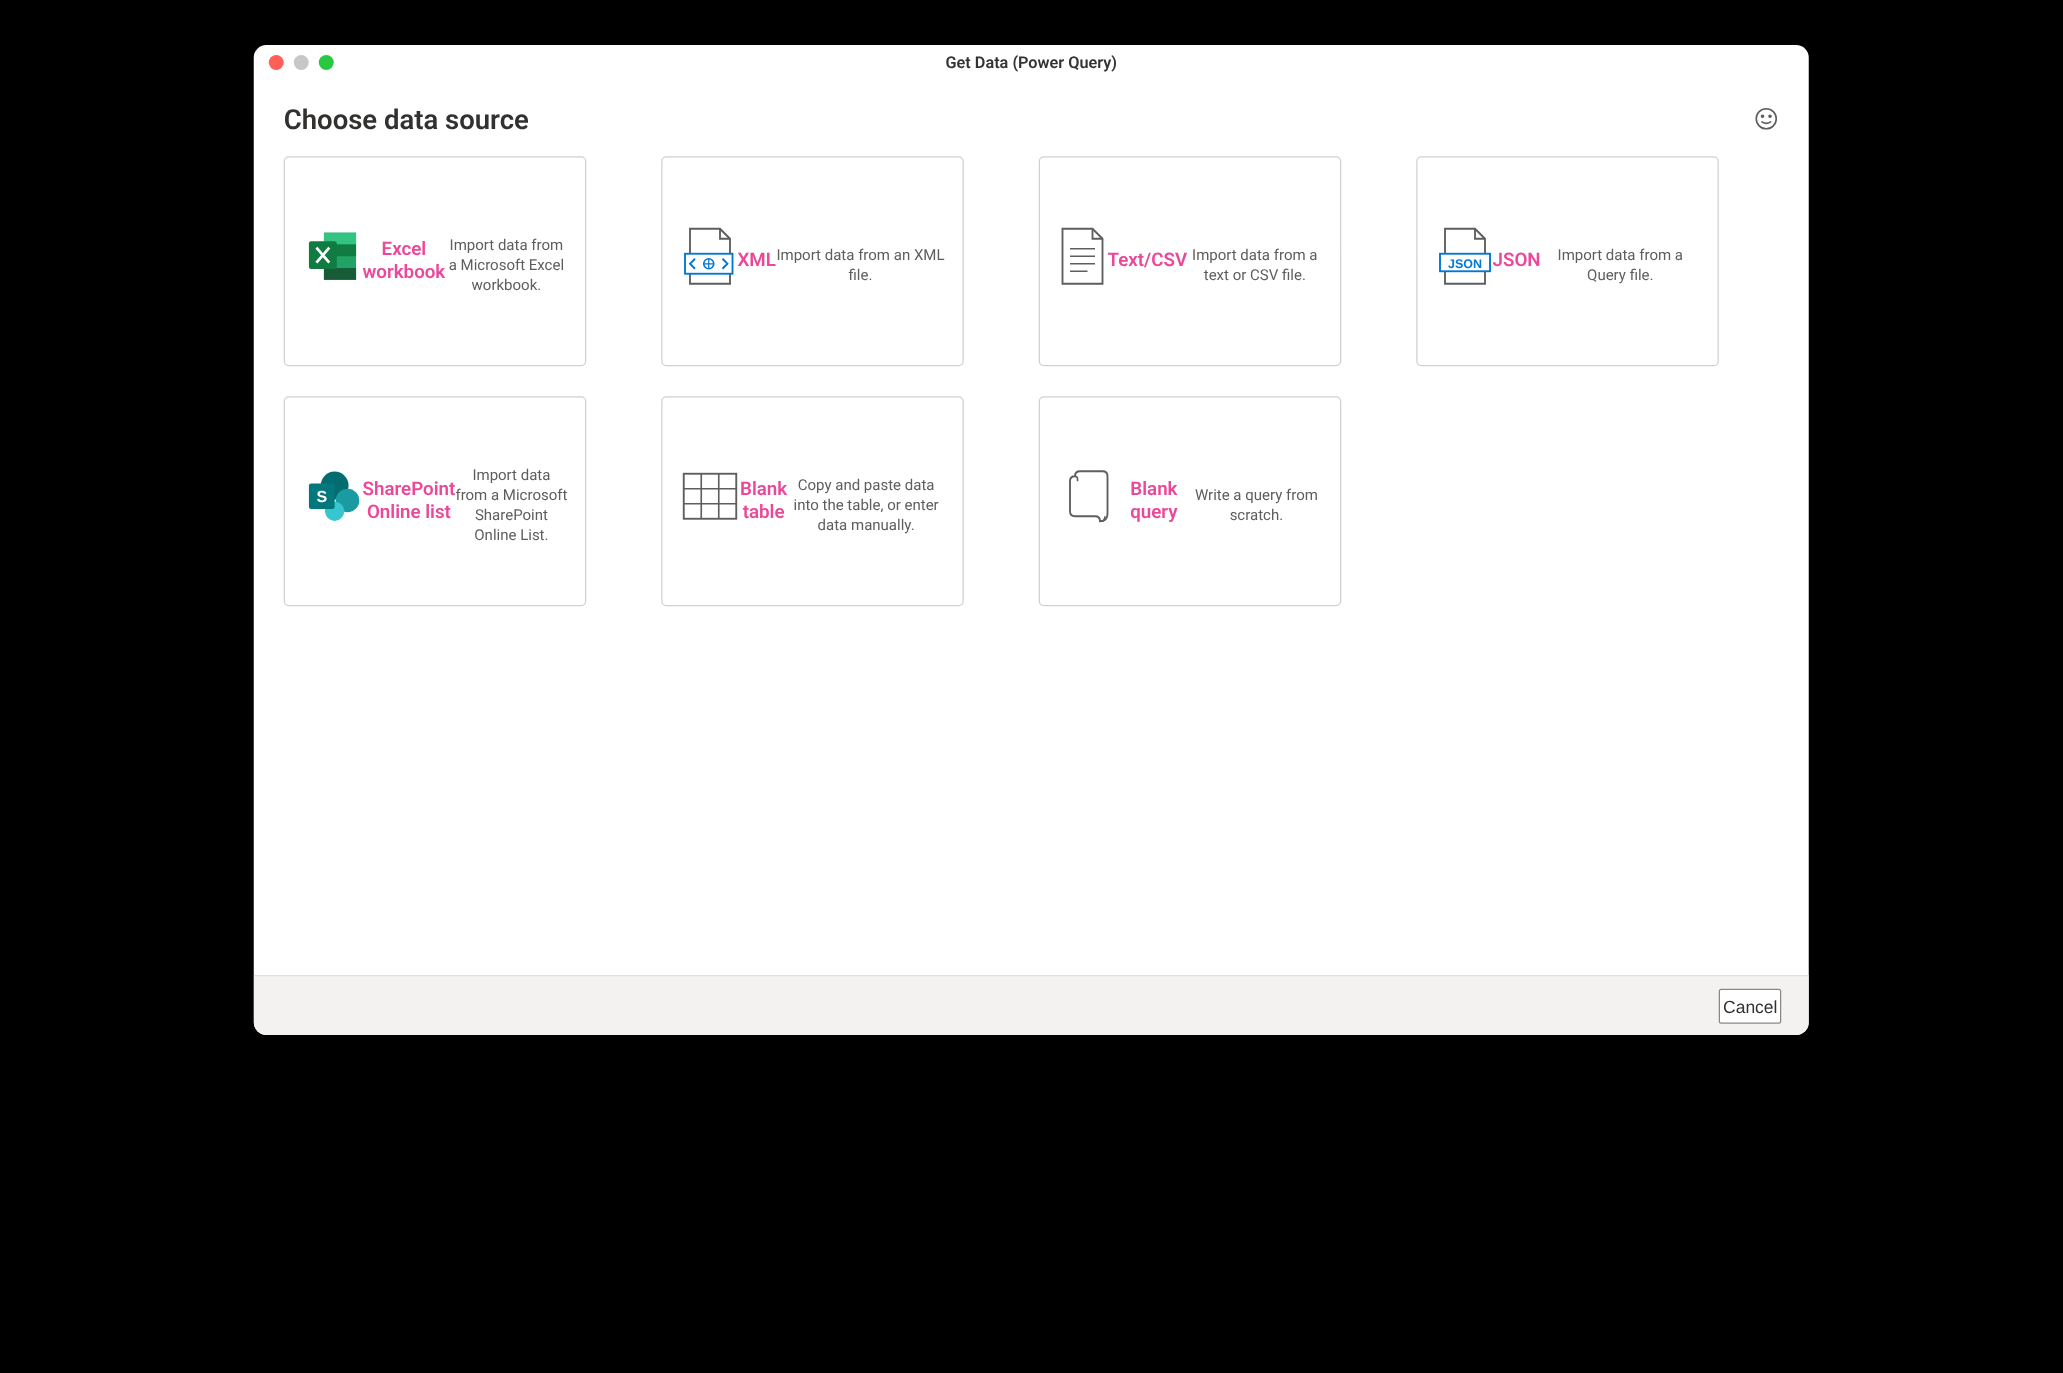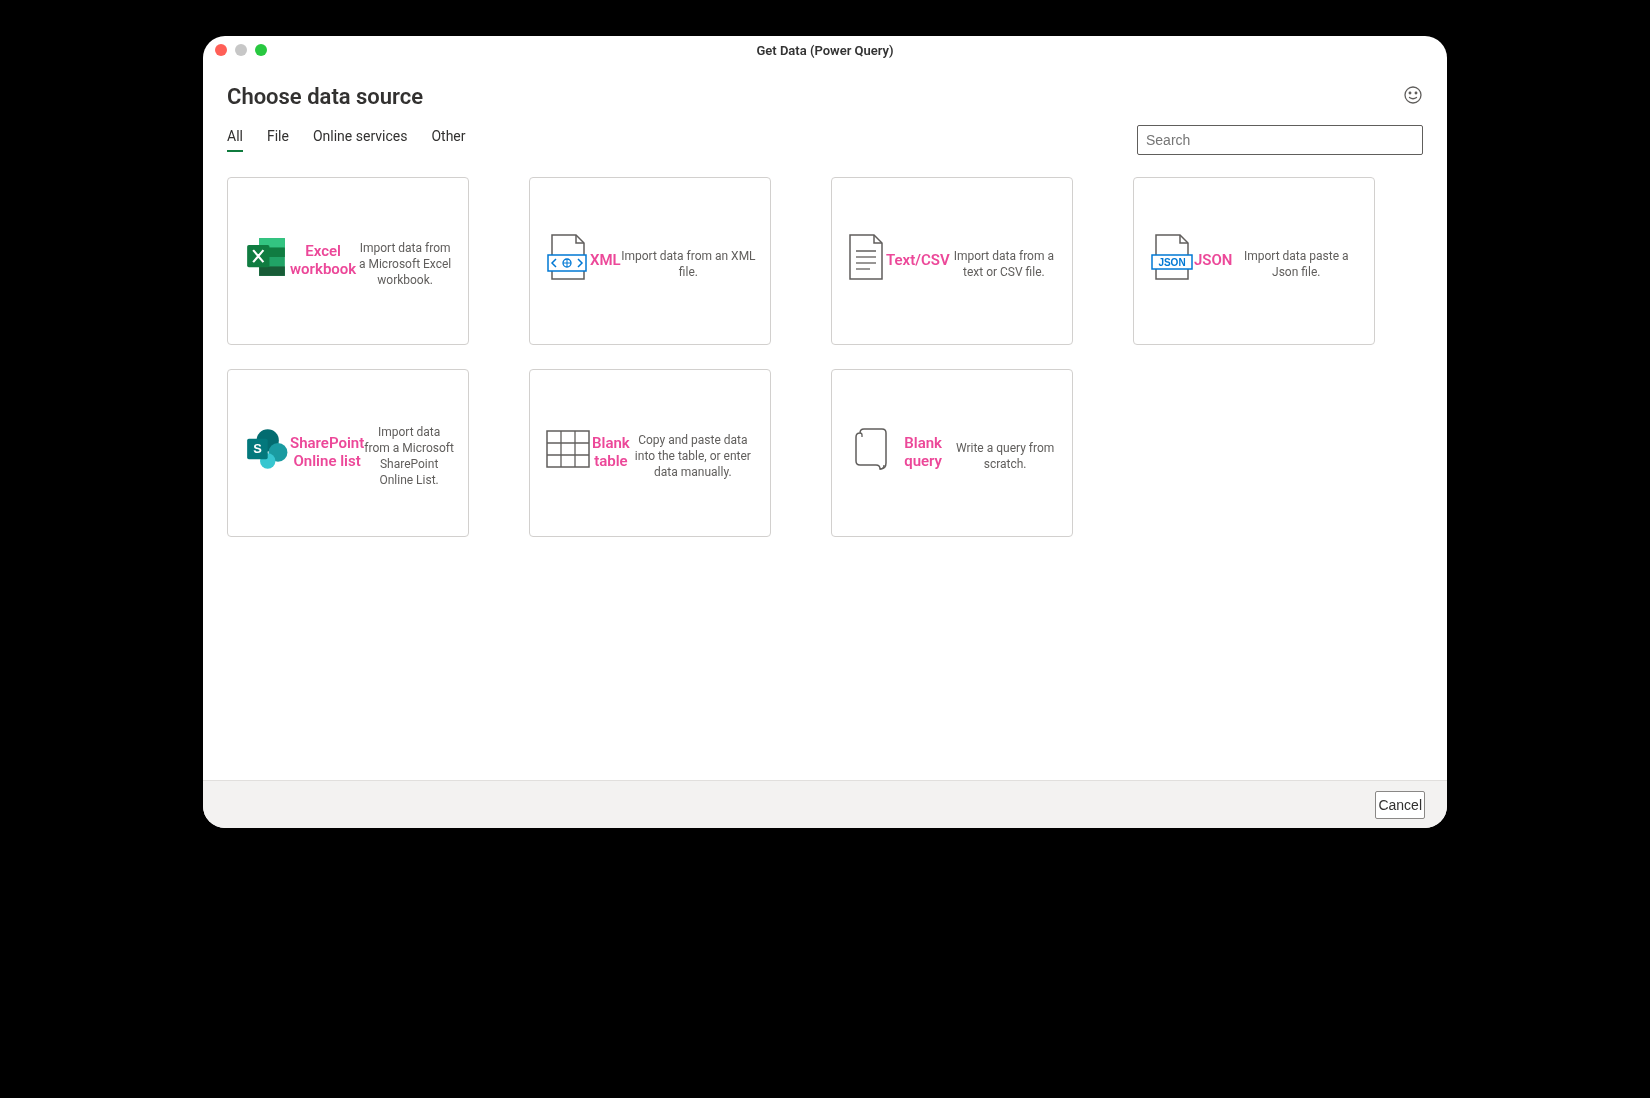--- a/index.html
+++ b/index.html
@@ -14,21 +14,21 @@
       height: 1098px;
       display: flex;
       align-items: flex-start;
       justify-content: center;
       padding-top: 36px;
     }
     .window {
       width: 1244px;
       height: 792px;
       background: #fff;
-      border-radius: 22px;
+      border-radius: 10px;
       display: flex;
       flex-direction: column;
       overflow: hidden;
       box-shadow: 0 10px 40px rgba(0,0,0,0.5);
     }
     .titlebar {
       height: 28px;
       display: flex;
       align-items: center;
       padding: 0 12px;
@@ -186,29 +186,20 @@
       <span>
         <svg class="feedback-icon" viewBox="0 0 20 20" fill="none" stroke="currentColor" stroke-width="1.3">
           <circle cx="10" cy="10" r="8"></circle>
           <circle cx="7" cy="8" r="0.8" fill="currentColor"></circle>
           <circle cx="13" cy="8" r="0.8" fill="currentColor"></circle>
           <path d="M6.5 12.5 Q10 15 13.5 12.5" stroke-linecap="round"></path>
         </svg>
       </span>
     </div>
 
-    <div class="filters-row">
-      <div class="tabs">
-        <div class="tab active">All</div>
-        <div class="tab">File</div>
-        <div class="tab">Online services</div>
-        <div class="tab">Other</div>
-      </div>
-      <input type="text" class="search-input" placeholder="Search" style="">
-    </div>
 
     <div class="cards-grid">
 
       <div class="card">
         <div class="card-icon">
           <svg width="56" height="52" viewBox="0 0 56 52">
             <rect x="20" y="4" width="30" height="44" fill="#21A366"></rect>
             <rect x="20" y="4" width="30" height="11" fill="#33C481"></rect>
             <rect x="20" y="15" width="30" height="11" fill="#107C41"></rect>
             <rect x="20" y="37" width="30" height="11" fill="#185C37"></rect>
@@ -255,21 +246,21 @@
       <div class="card">
         <div class="card-icon">
           <svg width="46" height="48" viewBox="0 0 46 48">
             <path d="M8 2 L32 2 L40 10 L40 46 L8 46 Z" fill="none" stroke="#605e5c" stroke-width="1.5"></path>
             <path d="M32 2 L32 10 L40 10" fill="none" stroke="#605e5c" stroke-width="1.5"></path>
             <rect x="4" y="22" width="40" height="14" fill="#fff" stroke="#0078d4" stroke-width="1.5"></rect>
             <text x="24" y="33" font-family="Arial" font-size="10" font-weight="600" fill="#0078d4" text-anchor="middle">JSON</text>
           </svg>
         </div>
         <div class="card-title">JSON</div>
-        <div class="card-desc">Import data paste a Json file.</div>
+        <div class="card-desc">Import data from a Query file.</div>
       </div>
 
       <div class="card">
         <div class="card-icon">
           <svg width="56" height="52" viewBox="0 0 56 52">
             <circle cx="30" cy="16" r="13" fill="#036C70"></circle>
             <circle cx="42" cy="30" r="11" fill="#1A9BA1"></circle>
             <circle cx="30" cy="40" r="9" fill="#37C6D0"></circle>
             <rect x="6" y="14" width="24" height="24" rx="2" fill="#03787C"></rect>
             <text x="18" y="31" font-family="Arial" font-size="15" font-weight="700" fill="#fff" text-anchor="middle">S</text>

